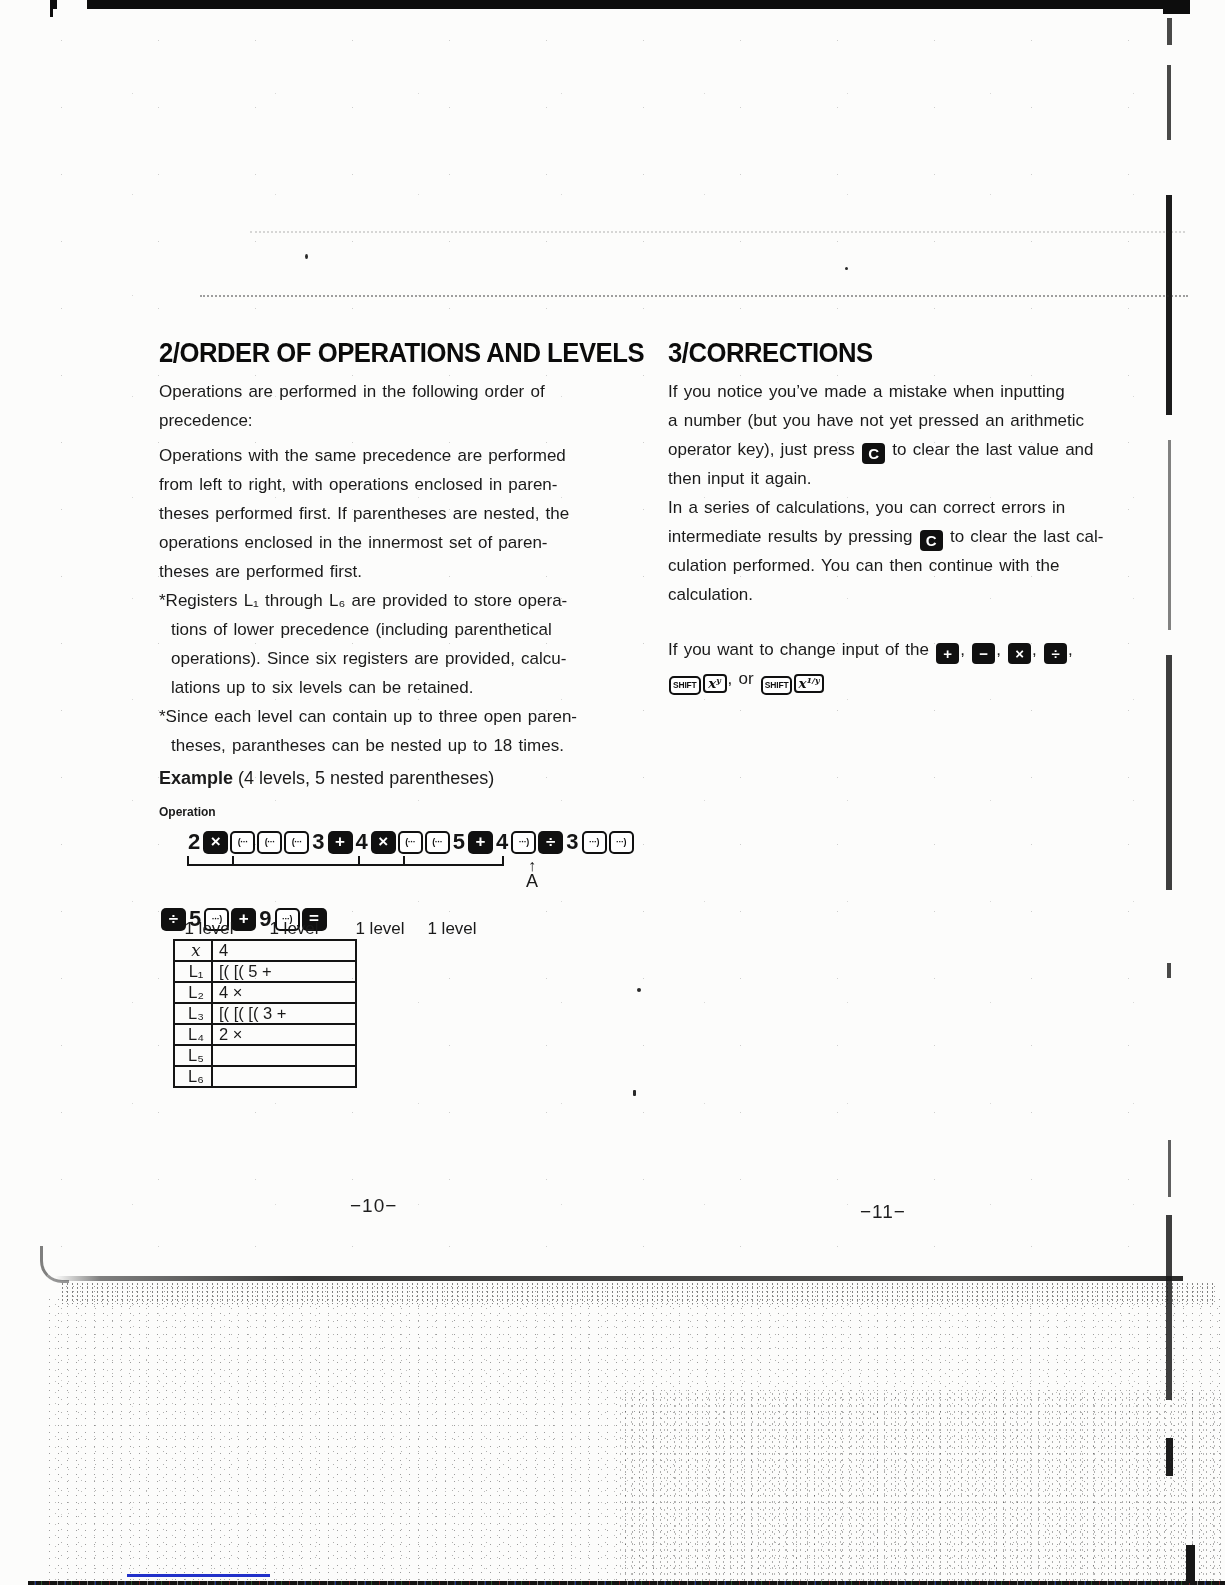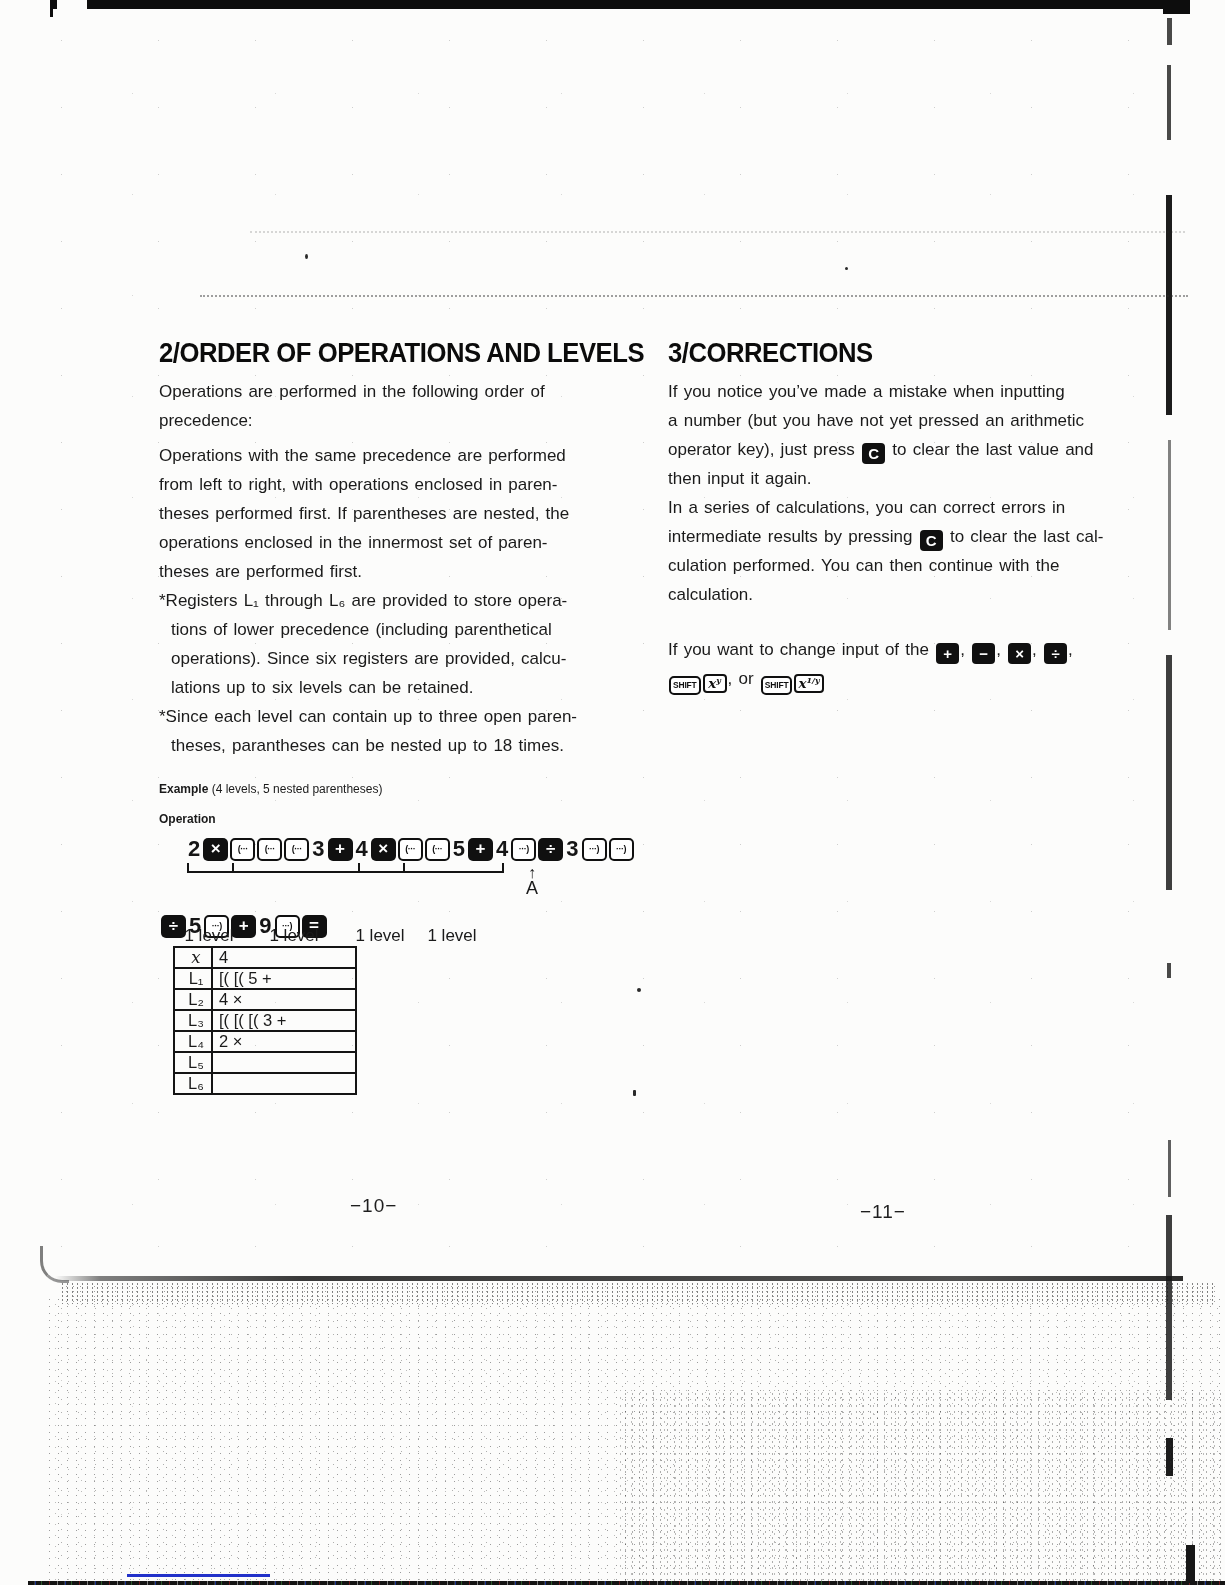--- a/index.html
+++ b/index.html
@@ -48,21 +48,21 @@
   .col.leftcol{left:159px; width:468px;}
   .col.rightcol{left:668px; width:482px;}
   h1.sec{margin:0 0 8px 0; font-size:27px; font-weight:700; letter-spacing:-.5px;
     transform:scaleX(.95); transform-origin:left center; white-space:nowrap; color:#0b0b0b;}
   .body{font-size:17px; line-height:29px; margin:0; white-space:pre-line; word-spacing:1.5px;}
   .mt6{margin-top:6px;} .mt26{margin-top:26px;}
   .hang{padding-left:12px; text-indent:-12px;}
   .listline{font-size:17px; line-height:21px;}
   .listline i{font-family:"DejaVu Serif","Liberation Serif",serif; font-size:17px;}
   .listline sup{font-size:10px; font-style:italic; font-family:"DejaVu Serif",serif;}
-  .example{margin:22px 0 0 0; font-size:12px;}
+  .example{margin:8px 0 0 0; font-size:18px;}
   .example b{font-weight:700;}
   .opname{margin:16px 0 0 0; font-size:12px; font-weight:700;}
   
   .oprow{display:flex; align-items:center; gap:2px; height:26px;}
   .num{font-size:22px; font-weight:600; padding:0 1px; color:#151515;}
   .k{min-width:25px; height:23px; border-radius:5px; box-sizing:border-box;
      display:inline-flex; align-items:center; justify-content:center; font-weight:700;}
   .k.d{background:#101010; color:#fff; font-size:17px;}
   .k.l{background:#fff; border:2.5px solid #101010; color:#101010; font-size:9px; letter-spacing:-.5px;}
   .opblock{position:relative; margin-left:28px; margin-top:10px;}

